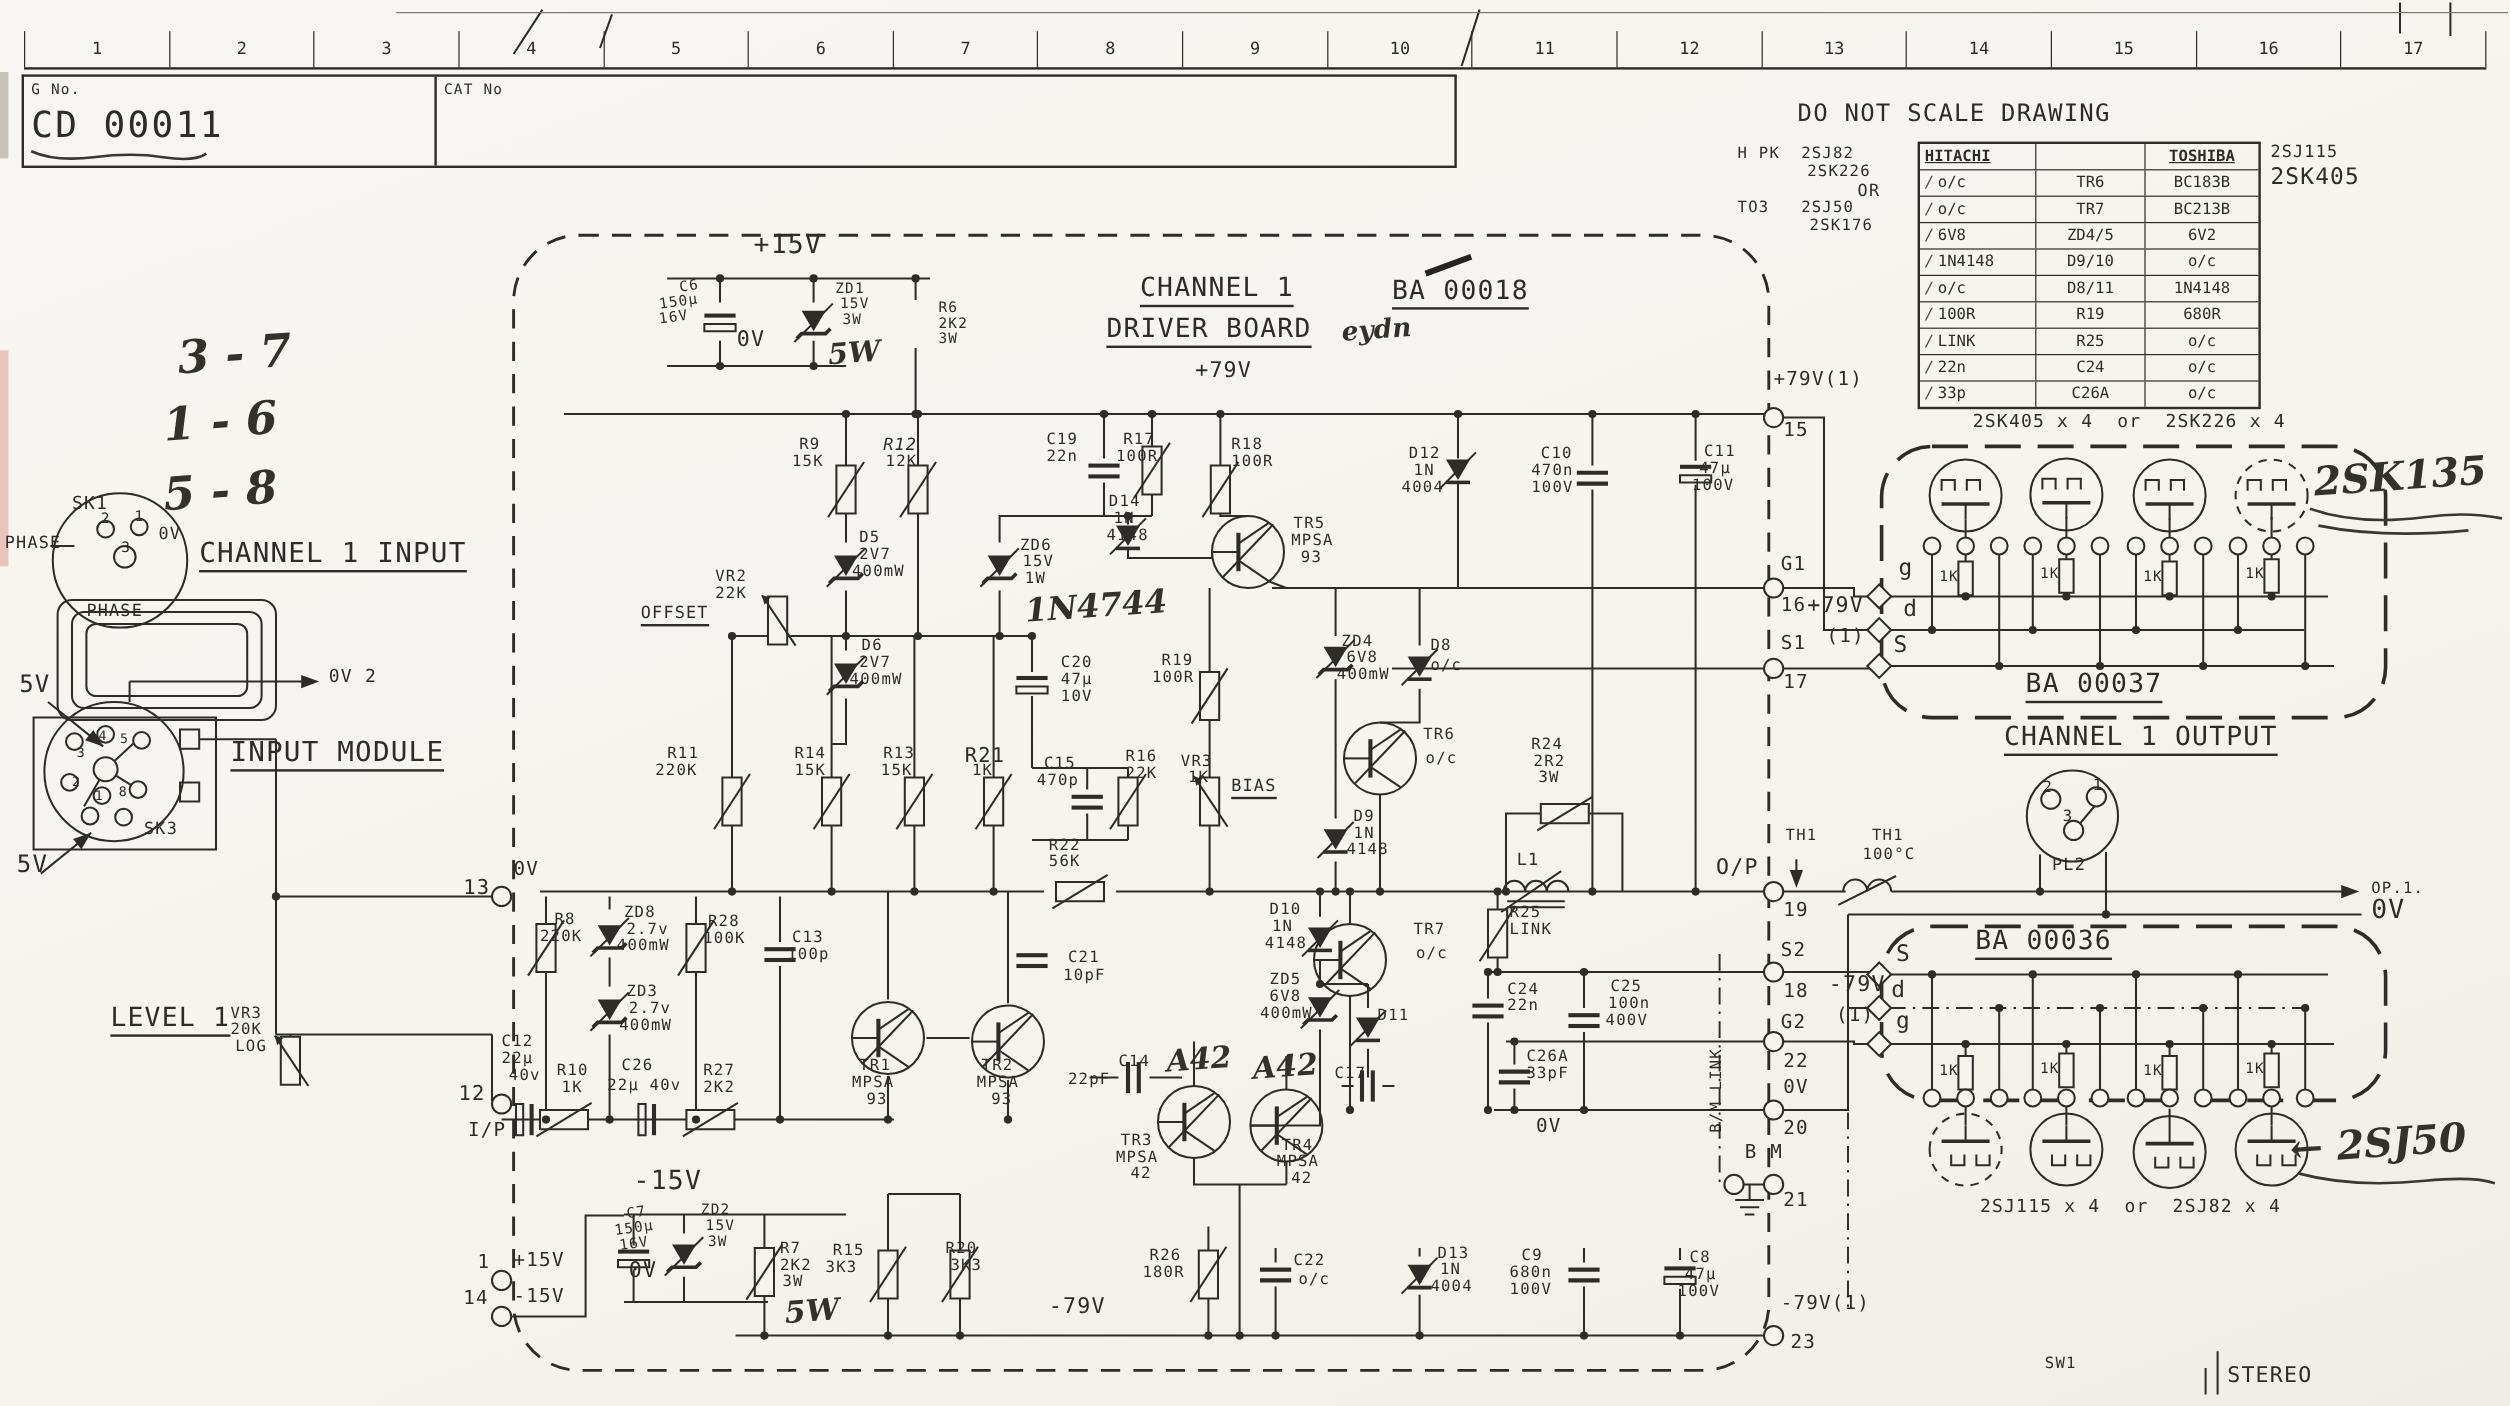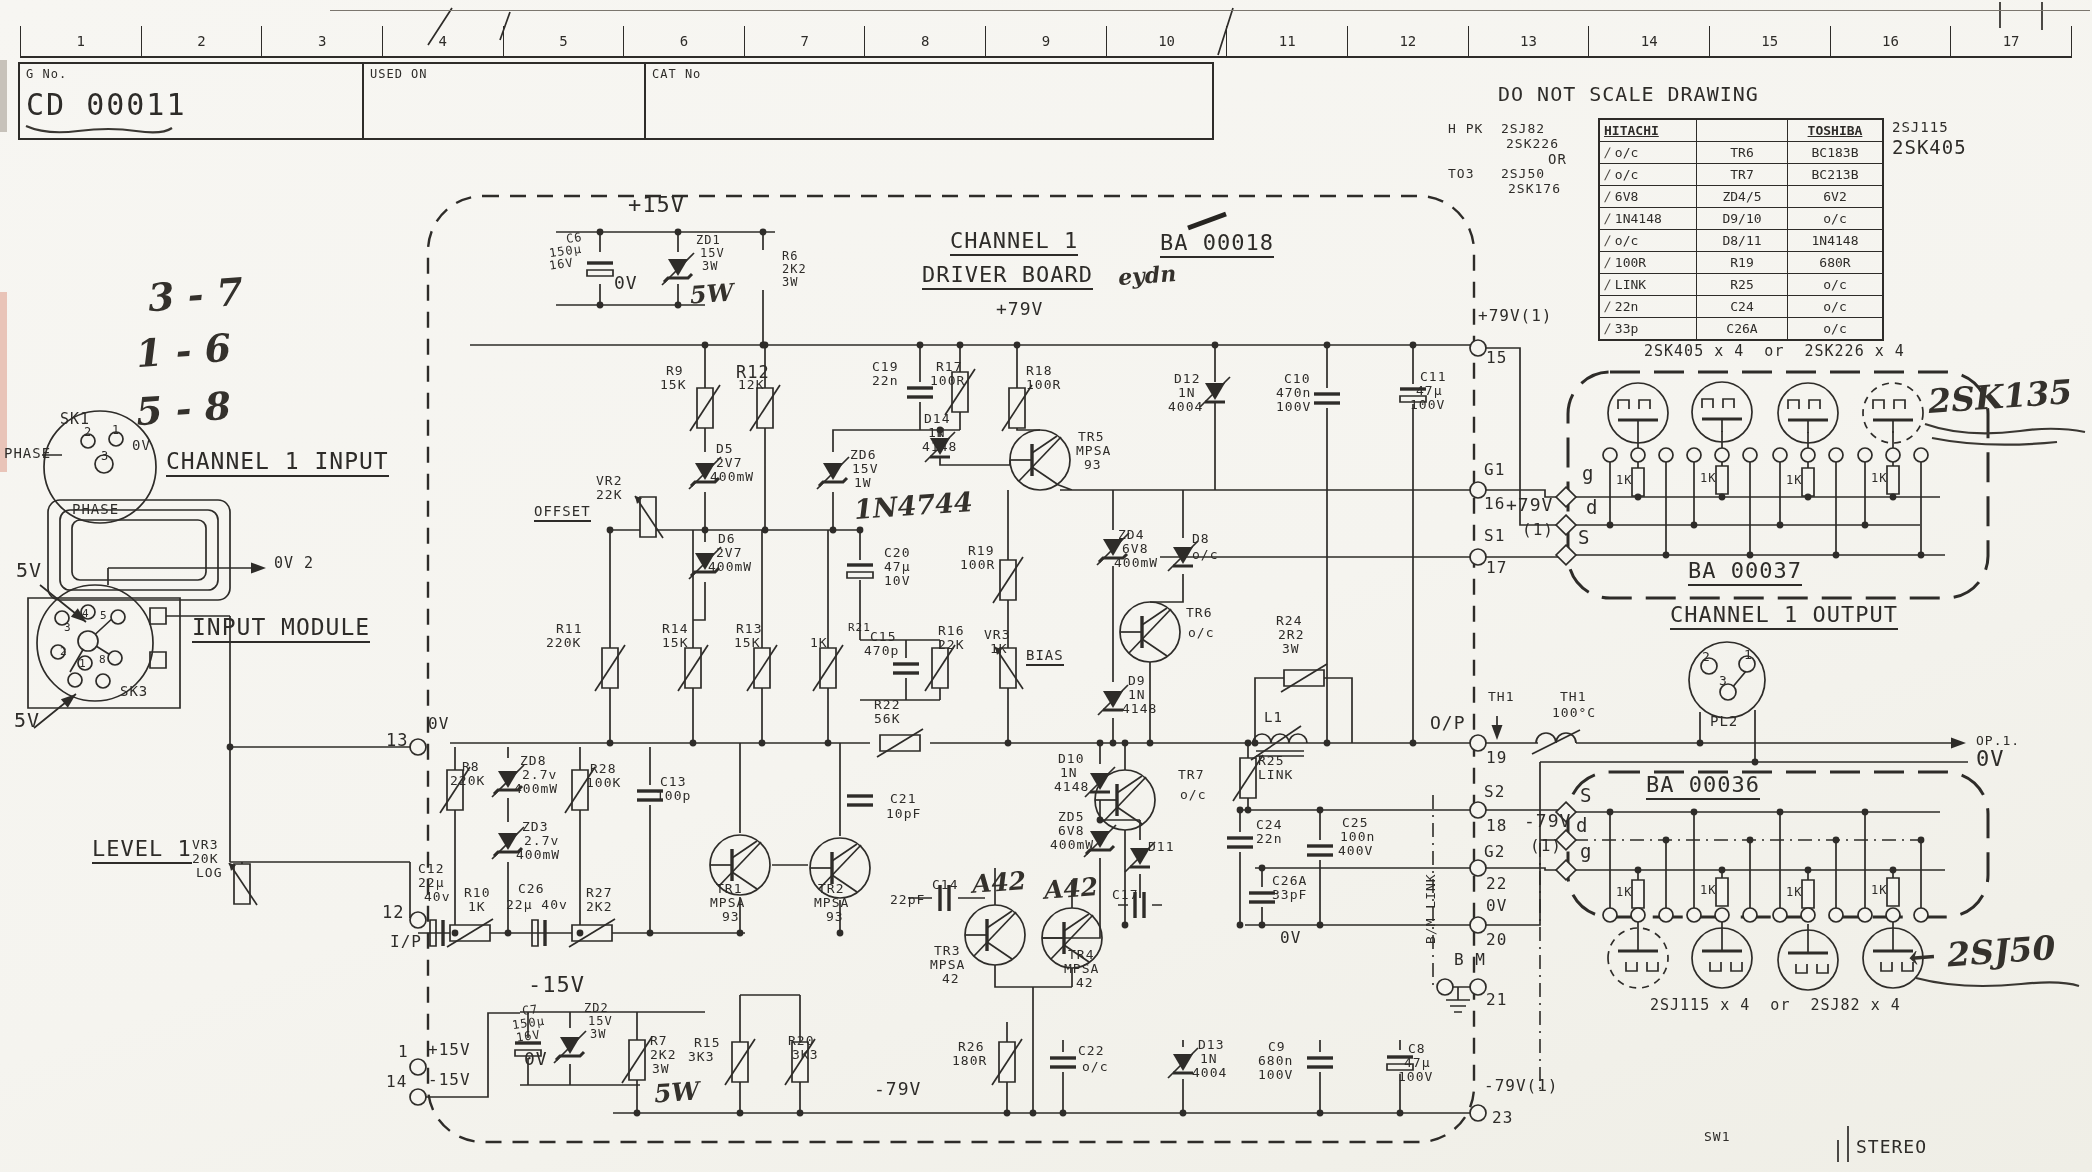--- a/index.html
+++ b/index.html
@@ -77,23 +77,20 @@
       <span>14</span>
       <span>15</span>
       <span>16</span>
       <span>17</span>
     </div>
 
   <div id="titleblock">
     <div class="cell" style="width:330px">
       <div class="small">G  No.</div>
       <div class="big">CD 00011</div>
-    </div>
-    <div class="cell" style="width:268px">
-      <div class="small">USED ON</div>
     </div>
     <div class="cell" style="width:234px">
       <div class="small">CAT  No</div>
     </div>
   </div>
 
   <div id="subtable">
     <div class="trow head">
       <div class="c1"><span class="hd">HITACHI</span></div>
       <div class="c2"></div>
@@ -588,21 +585,21 @@
       <div class="lbl" style="left: 782px; top: 250px; font-size: 12px;">R6</div>
       <div class="lbl" style="left: 782px; top: 263px; font-size: 12px;">2K2</div>
       <div class="lbl" style="left: 782px; top: 276px; font-size: 12px;">3W</div>
       <div class="lbl u" style="left: 950px; top: 230px; font-size: 22px;">CHANNEL 1</div>
       <div class="lbl u" style="left: 922px; top: 264px; font-size: 22px;">DRIVER BOARD</div>
       <div class="lbl u" style="left: 1160px; top: 232px; font-size: 22px;">BA 00018</div>
       <div class="lbl" style="left: 996px; top: 300px; font-size: 18px;">+79V</div>
       <div class="lbl hw" style="left: 1118px; top: 264px; font-size: 22px;">eydn</div>
       <div class="lbl" style="left: 666px; top: 364px; font-size: 13px;">R9</div>
       <div class="lbl" style="left: 660px; top: 378px; font-size: 13px;">15K</div>
-      <div class="lbl" style="left: 736px; top: 364px; font-size: 17px;">R12</div>
+      <div class="lbl" style="left: 736px; top: 364px; font-size: 14px; font-style: italic;">R12</div>
       <div class="lbl" style="left: 738px; top: 378px; font-size: 13px;">12K</div>
       <div class="lbl" style="left: 872px; top: 360px; font-size: 13px;">C19</div>
       <div class="lbl" style="left: 872px; top: 374px; font-size: 13px;">22n</div>
       <div class="lbl" style="left: 936px; top: 360px; font-size: 13px;">R17</div>
       <div class="lbl" style="left: 930px; top: 374px; font-size: 13px;">100R</div>
       <div class="lbl" style="left: 1026px; top: 364px; font-size: 13px;">R18</div>
       <div class="lbl" style="left: 1026px; top: 378px; font-size: 13px;">100R</div>
       <div class="lbl" style="left: 1174px; top: 372px; font-size: 13px;">D12</div>
       <div class="lbl" style="left: 1178px; top: 386px; font-size: 13px;">1N</div>
       <div class="lbl" style="left: 1168px; top: 400px; font-size: 13px;">4004</div>
@@ -635,21 +632,21 @@
       <div class="lbl" style="left: 708px; top: 560px; font-size: 13px;">400mW</div>
       <div class="lbl" style="left: 884px; top: 546px; font-size: 13px;">C20</div>
       <div class="lbl" style="left: 884px; top: 560px; font-size: 13px;">47μ</div>
       <div class="lbl" style="left: 884px; top: 574px; font-size: 13px;">10V</div>
       <div class="lbl" style="left: 556px; top: 622px; font-size: 13px;">R11</div>
       <div class="lbl" style="left: 546px; top: 636px; font-size: 13px;">220K</div>
       <div class="lbl" style="left: 662px; top: 622px; font-size: 13px;">R14</div>
       <div class="lbl" style="left: 662px; top: 636px; font-size: 13px;">15K</div>
       <div class="lbl" style="left: 736px; top: 622px; font-size: 13px;">R13</div>
       <div class="lbl" style="left: 734px; top: 636px; font-size: 13px;">15K</div>
-      <div class="lbl" style="left: 804px; top: 622px; font-size: 11px; margin-left: 44px;">R21</div>
+      <div class="lbl" style="left: 804px; top: 622px; font-size: 17px;">R21</div>
       <div class="lbl" style="left: 810px; top: 636px; font-size: 13px;">1K</div>
       <div class="lbl" style="left: 870px; top: 630px; font-size: 13px;">C15</div>
       <div class="lbl" style="left: 864px; top: 644px; font-size: 13px;">470p</div>
       <div class="lbl" style="left: 938px; top: 624px; font-size: 13px;">R16</div>
       <div class="lbl" style="left: 938px; top: 638px; font-size: 13px;">22K</div>
       <div class="lbl" style="left: 984px; top: 628px; font-size: 13px;">VR3</div>
       <div class="lbl" style="left: 990px; top: 642px; font-size: 13px;">1K</div>
       <div class="lbl u" style="left: 1026px; top: 648px; font-size: 14px;">BIAS</div>
       <div class="lbl" style="left: 968px; top: 544px; font-size: 13px;">R19</div>
       <div class="lbl" style="left: 960px; top: 558px; font-size: 13px;">100R</div>

